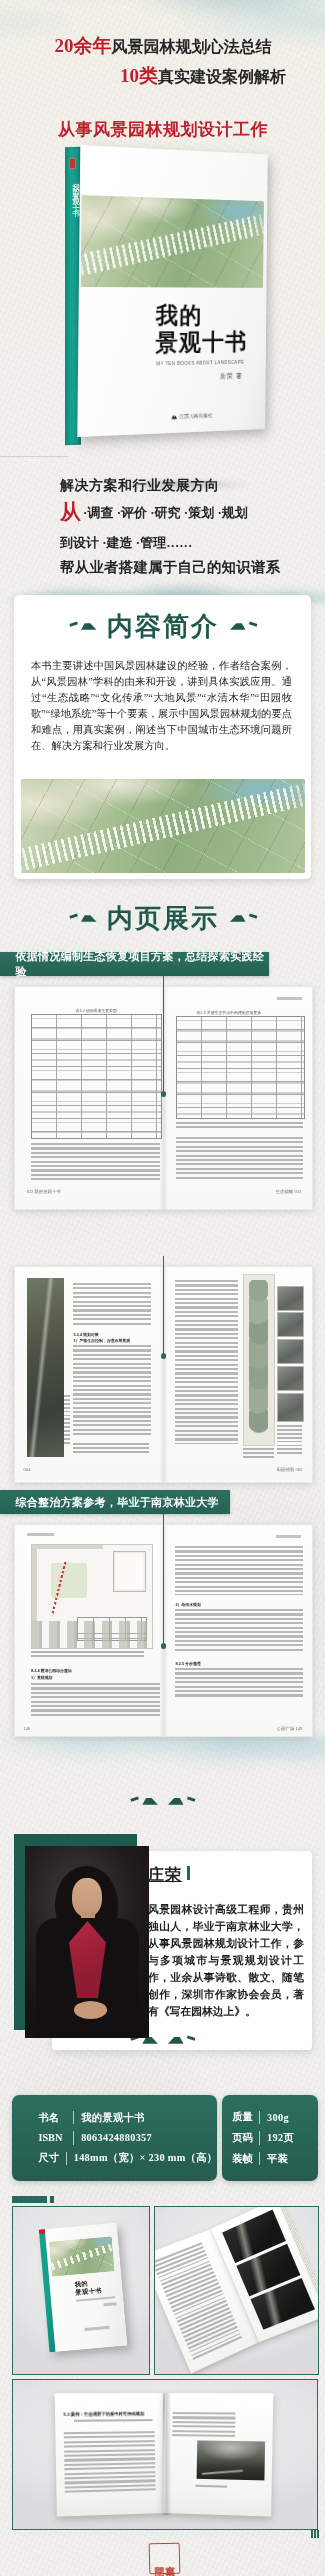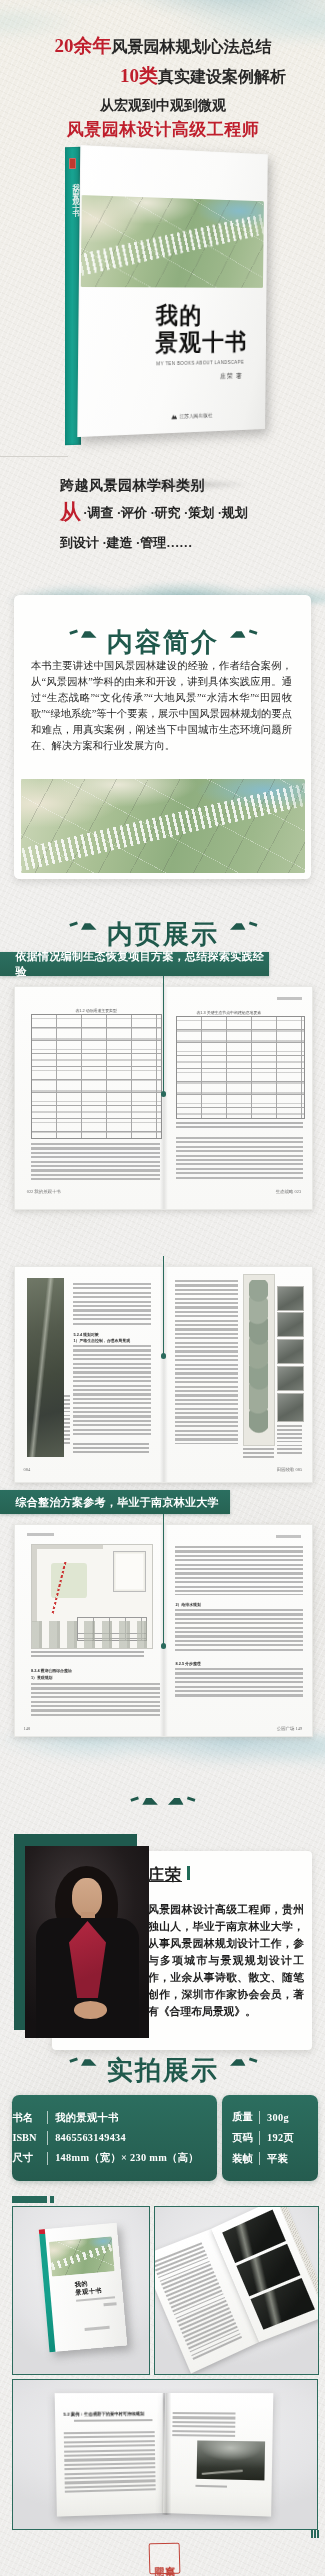--- a/index.html
+++ b/index.html
@@ -79,21 +79,21 @@
   .hr-thin{left:0;top:456px;width:68px;height:0.5px;background:#d3d1cc;z-index:2;}
   .tag{left:60px;z-index:2;color:#242424;font-weight:bold;}
   #tag1{top:477px;font-size:14px;letter-spacing:0.5px;}
   #tag2{top:498px;font-size:13px;}
   #tag2 .em{color:#bf1e2c;font-size:21px;vertical-align:-2.1px;margin-right:2.1px;}
   #tag3{top:534px;font-size:13px;}
   #tag4{top:558px;font-size:14.4px;letter-spacing:0.3px;}
 
   
   .sec-head{left:0;width:326px;display:flex;justify-content:center;align-items:center;gap:10.3px;z-index:2;}
-  .sec-title{font-size:26px;font-weight:bold;color:#20594c;letter-spacing:2.1px;margin-top:16px;}
+  .sec-title{font-size:26px;font-weight:bold;color:#20594c;letter-spacing:2.1px;}
   .hdeco{display:flex;align-items:flex-end;gap:2.6px;}
   .hdeco .dash{width:7.7px;height:2.6px;background:#20594c;transform:rotate(-18deg) translateY(-4.6px);}
   .hdeco .trap{width:15.5px;height:6.7px;background:#20594c;clip-path:polygon(24% 0,60% 0,100% 100%,0 100%);}
   .hdeco.flip{transform:scaleX(-1);}
 
   
   .card{background:#fefefd;border-radius:5.2px;box-shadow:0 2.1px 7.2px rgba(90,90,85,.18);z-index:2;}
   #intro-card{left:14.4px;top:595px;width:297px;height:284px;}
   #intro-head{top:609px;}
   .intro-body{left:31px;top:658px;width:261px;font-size:10.3px;line-height:16px;color:#1f1f1f;
@@ -180,21 +180,21 @@
   #author-bio{left:148px;top:1901px;width:156px;font-size:10.8px;line-height:17px;color:#1f1f1f;font-weight:600;
     text-align:justify;z-index:3;}
 
   
   #shots-head{top:2037px;}
   .spec-card{background:linear-gradient(#2c6e5f,#255c4f);border-radius:7.2px;z-index:2;box-shadow:0 1.5px 5.2px rgba(60,90,80,.25);
     display:flex;flex-direction:column;justify-content:center;gap:6.7px;}
   #spec-left{left:12.4px;top:2095px;width:205px;height:86px;padding:0;}
   #spec-right{left:222px;top:2095px;width:96px;height:86px;}
   .spec-row{display:flex;align-items:center;color:#fff;font-family:"Liberation Serif","DejaVu Serif",serif;font-weight:bold;font-size:10.3px;}
-  #spec-left .spec-label{width:32px;margin-left:0;}
+  #spec-left .spec-label{width:32px;margin-left:26px;}
   #spec-right .spec-label{width:24px;margin-left:10.3px;}
   .spec-div{width:0.5px;height:13.4px;background:rgba(255,255,255,.65);margin:0 7.2px 0 3.1px;}
   .spec-value{letter-spacing:0.3px;white-space:nowrap;}
 
   .deco-bar{left:12.4px;top:2196px;width:35px;height:6.7px;background:#27695b;z-index:2;}
   .deco-sq{left:50px;top:2196px;width:3.6px;height:6.7px;background:#27695b;z-index:2;}
   .photo{border:1px solid #2c6b5d;background:
       radial-gradient(70% 60% at 50% 35%, #f2f2f3, #e4e4e6 75%, #dcdcde 100%);z-index:2;overflow:hidden;}
   #photo1{left:12.4px;top:2206px;width:136px;height:167px;}
   #photo2{left:154px;top:2206px;width:163px;height:167px;}
@@ -253,22 +253,21 @@
 <div id="page">
 
   <div class="abs wc-top"></div>
 
   <div class="abs hline ser" id="h1">
     <span class="em">20余年</span><span>风景园林规划心法总结</span>
   </div>
   <div class="abs hline ser" id="h2">
     <span class="em">10类</span><span>真实建设案例解析</span>
   </div>
-  <div class="abs hline ser" id="h3">从宏观到中观到微观</div>
-  <div class="abs hline ser" id="h4">风景园林设计高级工程师</div>
+  <div class="abs hline ser" id="h4">从事风景园林规划设计工作</div>
 
   <div class="abs book-shadow"></div>
   <div class="abs spine">
     <div class="spine-seal"></div>
     <div class="spine-title">我的景观十书</div>
   </div>
   <div class="abs cover">
     <div class="abs aerial" style="left:2.1px;top:50px;width:198px;height:92px;"></div>
     <div class="cover-title ser">
       <div>我的</div>
@@ -276,25 +275,26 @@
     </div>
     <div class="cover-sub">MY TEN BOOKS ABOUT LANDSCAPE</div>
     <div class="cover-author ser">庄荣  著</div>
     <div class="cover-pub">
       <span class="pub-logo"></span>
       <span>江苏人民出版社</span>
     </div>
   </div>
 
   <div class="abs hr-thin"></div>
-  <div class="abs tag ser" id="tag1">跨越风景园林学科类别</div>
+  <div class="abs tag ser" id="tag1">解决方案和行业发展方向</div>
   <div class="abs tag ser" id="tag2">
     <span class="em">从</span><span>·调查 ·评价 ·研究 ·策划 ·规划</span>
   </div>
   <div class="abs tag ser" id="tag3">到设计 ·建造 ·管理……</div>
+  <div class="abs tag ser" id="tag4">帮从业者搭建属于自己的知识谱系</div>
 
   <div class="abs wc-mountain"></div>
 
   <div class="abs card" id="intro-card"></div>
   <div class="abs sec-head" id="intro-head">
     <span class="hdeco">
         <span class="dash"></span>
         <span class="trap"></span>
       </span>
     <span class="sec-title">内容简介</span>
@@ -402,44 +402,43 @@
     <div class="p-hair"></div>
     <div class="p-face"></div>
     <div class="p-neck"></div>
     <div class="p-coat"></div>
     <div class="p-blouse"></div>
     <div class="p-hands"></div>
   </div>
   <div class="abs ser" id="author-name">
     <span>庄荣</span><span class="bar"></span>
   </div>
-  <div class="abs ser" id="author-bio">风景园林设计高级工程师，贵州独山人，毕业于南京林业大学，从事风景园林规划设计工作，参与多项城市与景观规划设计工作，业余从事诗歌、散文、随笔创作，深圳市作家协会会员，著有《合理布局景观》。</div>
+  <div class="abs ser" id="author-bio">风景园林设计高级工程师，贵州独山人，毕业于南京林业大学，从事风景园林规划设计工作，参与多项城市与景观规划设计工作，业余从事诗歌、散文、随笔创作，深圳市作家协会会员，著有《写在园林边上》。</div>
 
   <div class="abs sec-head" id="shots-head">
     <span class="hdeco">
         <span class="dash"></span>
         <span class="trap"></span>
       </span>
-    <span class="sec-title">实拍展示</span>
     <span class="hdeco flip">
         <span class="dash"></span>
         <span class="trap"></span>
       </span>
   </div>
 
   <div class="abs spec-card" id="spec-left">
     <div class="spec-row">
       <span class="spec-label">书名</span>
       <span class="spec-div"></span>
       <span class="spec-value">我的景观十书</span>
     </div>
     <div class="spec-row">
       <span class="spec-label">ISBN</span>
       <span class="spec-div"></span>
-      <span class="spec-value">8465563149434</span>
+      <span class="spec-value">8063424880357</span>
     </div>
     <div class="spec-row">
       <span class="spec-label">尺寸</span>
       <span class="spec-div"></span>
       <span class="spec-value">148mm（宽）× 230 mm（高）</span>
     </div>
   </div>
   <div class="abs spec-card" id="spec-right">
     <div class="spec-row">
       <span class="spec-label">质量</span>

